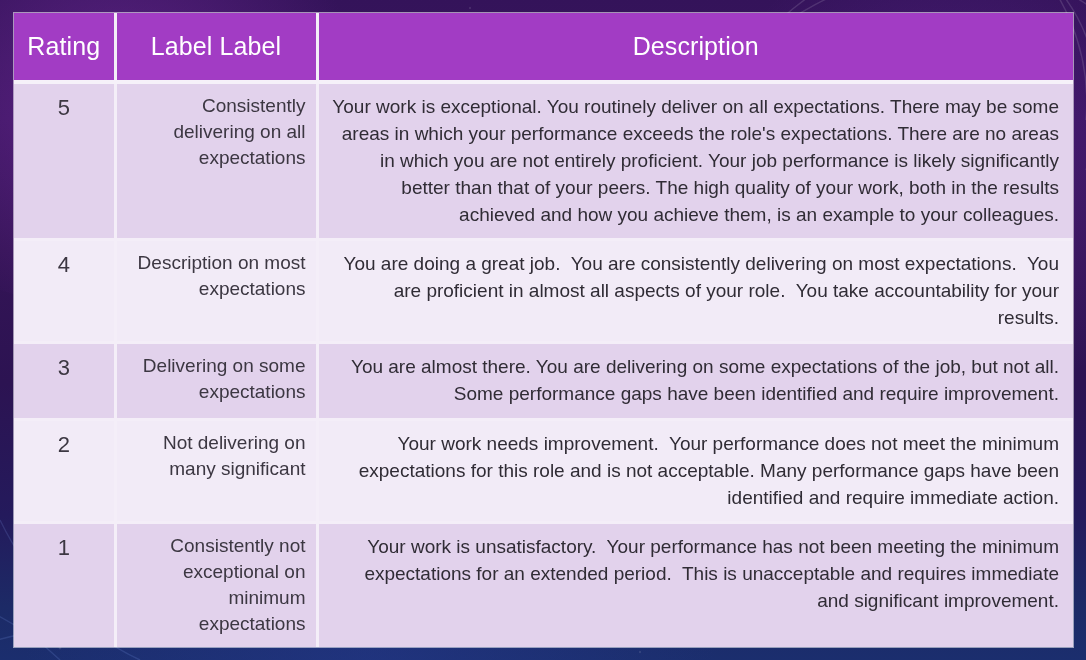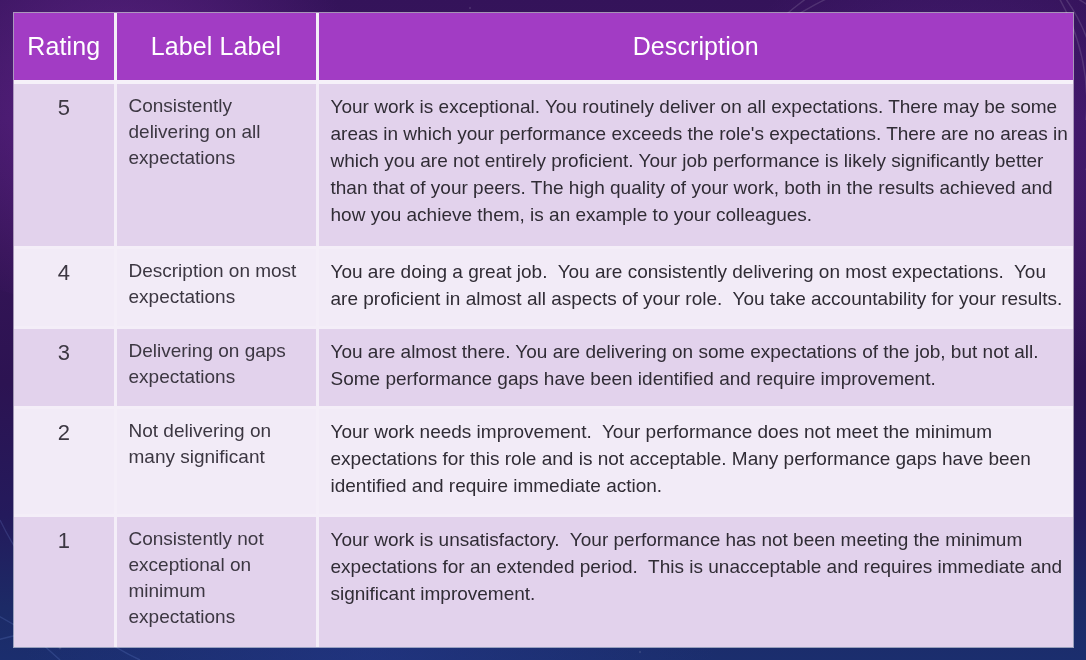--- a/index.html
+++ b/index.html
@@ -75,20 +75,21 @@
     border-right:3px solid #f4eef8;
     border-bottom:4px solid #f6f1f9;
     vertical-align:middle;
   }
   thead th:last-child { border-right:none; }
 
   tbody td {
     vertical-align:top;
     border-right:3px solid #f4eef8;
     border-bottom:3px solid #f4eef8;
+    text-align:right;
   }
   tbody td:last-child { border-right:none; }
   tbody tr:last-child td { border-bottom:none; }
 
   tbody tr.shade td { background:#e2d2ec; }
   tbody tr.light td { background:#f2ebf7; }
 
   td.rating {
     text-align:center;
     font-size:22px;
@@ -101,21 +102,21 @@
     font-size:19px;
     line-height:26px;
     color:#3c3742;
     padding:9px 10px 10px 12px;
   }
 
   td.desc {
     font-size:19px;
     line-height:27px;
     color:#302c35;
-    padding:9px 4px 10px 12px;
+    padding:9px 14px 10px 12px;
     white-space:pre-wrap;
   }
 </style>
 </head>
 <body>
 
 <div id="bg">
   <div class="glow-l"></div>
   <div class="glow-r"></div>
   <div class="glow-b"></div>
@@ -163,21 +164,21 @@
         <td class="label">Consistently delivering on all expectations</td>
         <td class="desc">Your work is exceptional. You routinely deliver on all expectations. There may be some areas in which your performance exceeds the role's expectations. There are no areas in which you are not entirely proficient. Your job performance is likely significantly better than that of your peers. The high quality of your work, both in the results achieved and how you achieve them, is an example to your colleagues.</td>
       </tr>
       <tr class="light">
         <td class="rating">4</td>
         <td class="label">Description on most expectations</td>
         <td class="desc">You are doing a great job.  You are consistently delivering on most expectations.  You are proficient in almost all aspects of your role.  You take accountability for your results.</td>
       </tr>
       <tr class="shade">
         <td class="rating">3</td>
-        <td class="label">Delivering on gaps expectations</td>
+        <td class="label">Delivering on some expectations</td>
         <td class="desc">You are almost there. You are delivering on some expectations of the job, but not all. Some performance gaps have been identified and require improvement.</td>
       </tr>
       <tr class="light">
         <td class="rating">2</td>
         <td class="label">Not delivering on many significant</td>
         <td class="desc">Your work needs improvement.  Your performance does not meet the minimum expectations for this role and is not acceptable. Many performance gaps have been identified and require immediate action.</td>
       </tr>
       <tr class="shade">
         <td class="rating">1</td>
         <td class="label">Consistently not exceptional on minimum expectations</td>

